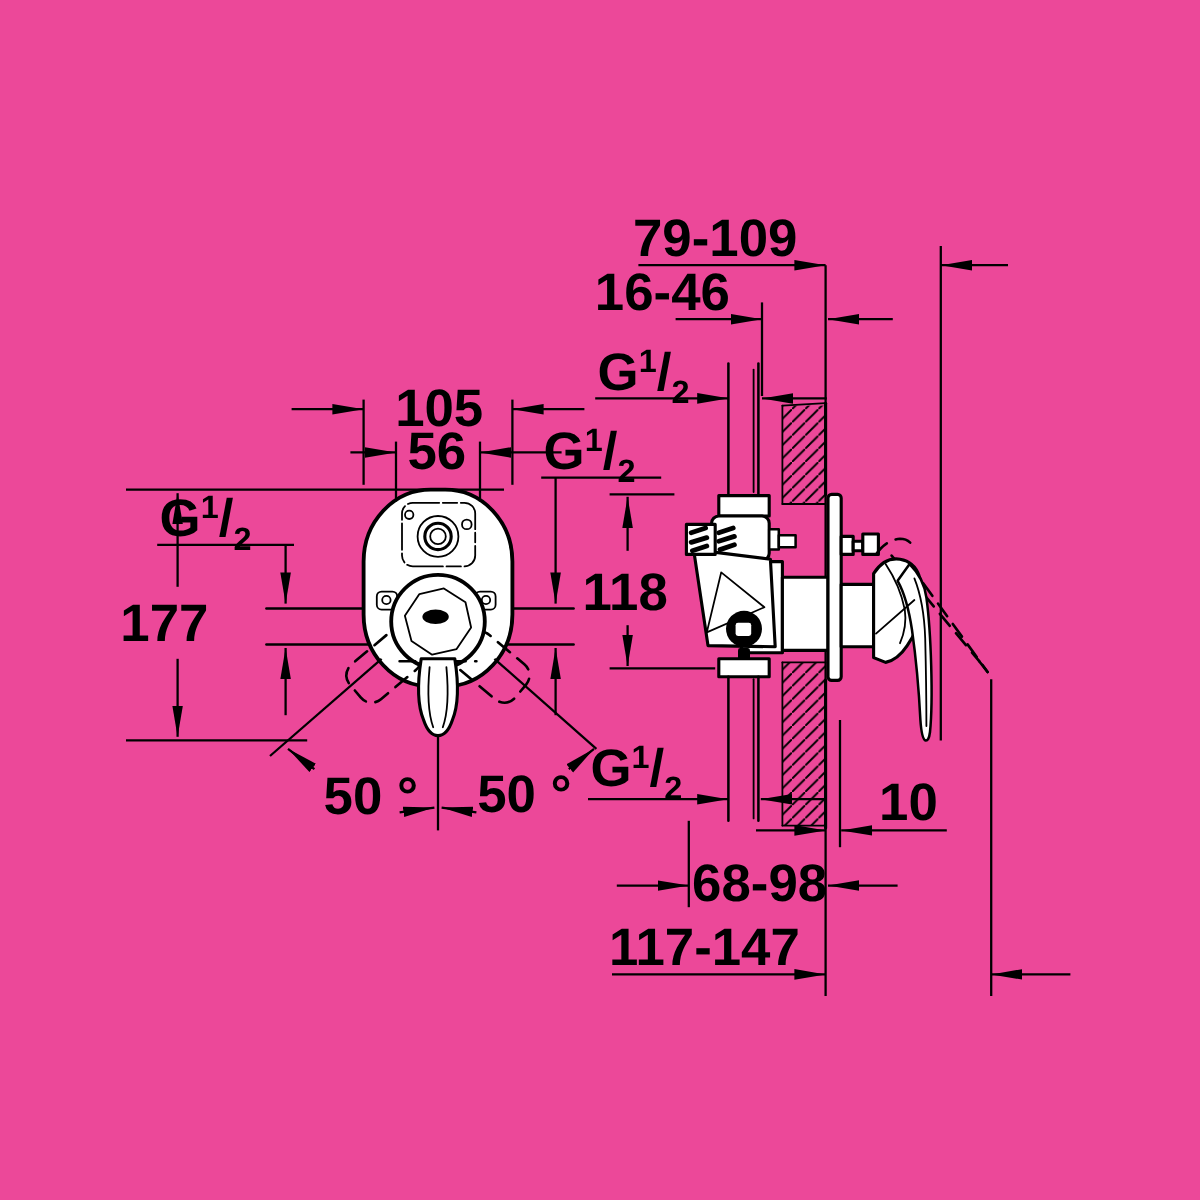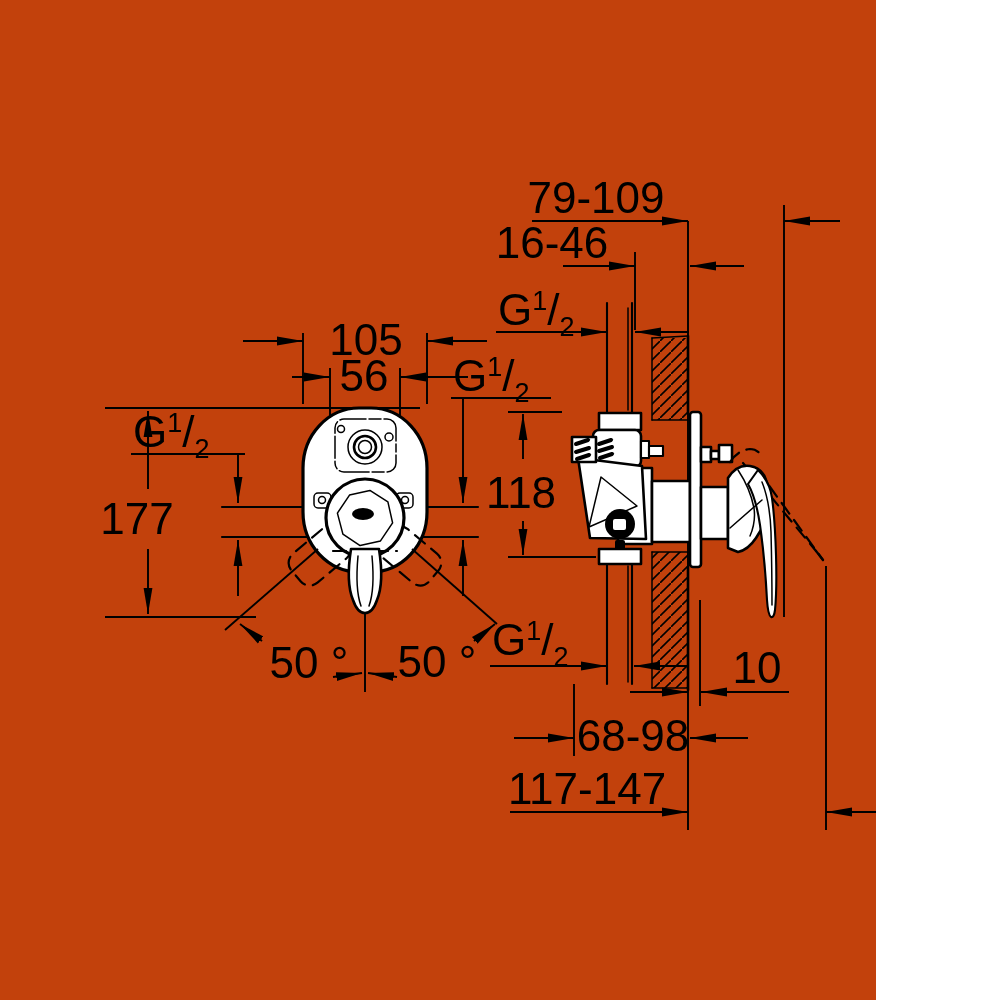--- a/index.html
+++ b/index.html
@@ -1,16 +1,16 @@
 <!DOCTYPE html>
 <html><head>
 <meta charset="utf-8">
 <style>
   html,body{margin:0;padding:0;background:#fff;}
-  .stage{width:876px;height:1000px;background:#c2410c;position:relative;overflow:hidden;}
+  .stage{width:1000px;height:1000px;background:#ec4899;position:relative;overflow:hidden;font-weight:bold;}
   svg{display:block;}
   .ln{stroke:#000;fill:none;stroke-linecap:round;stroke-linejoin:round;}
   .thick{stroke-width:3.2;}
   .med2{stroke-width:2.6;}
   .med{stroke-width:2.1;}
   .thin{stroke-width:1.5;}
   .dim{stroke:#000;stroke-width:1.9;fill:none;}
   .dash{stroke:#000;stroke-width:2.2;fill:none;stroke-dasharray:13 8;stroke-linecap:round;}
   .fillb{fill:#000;stroke:none;}
   .fw{fill:#fff;}

